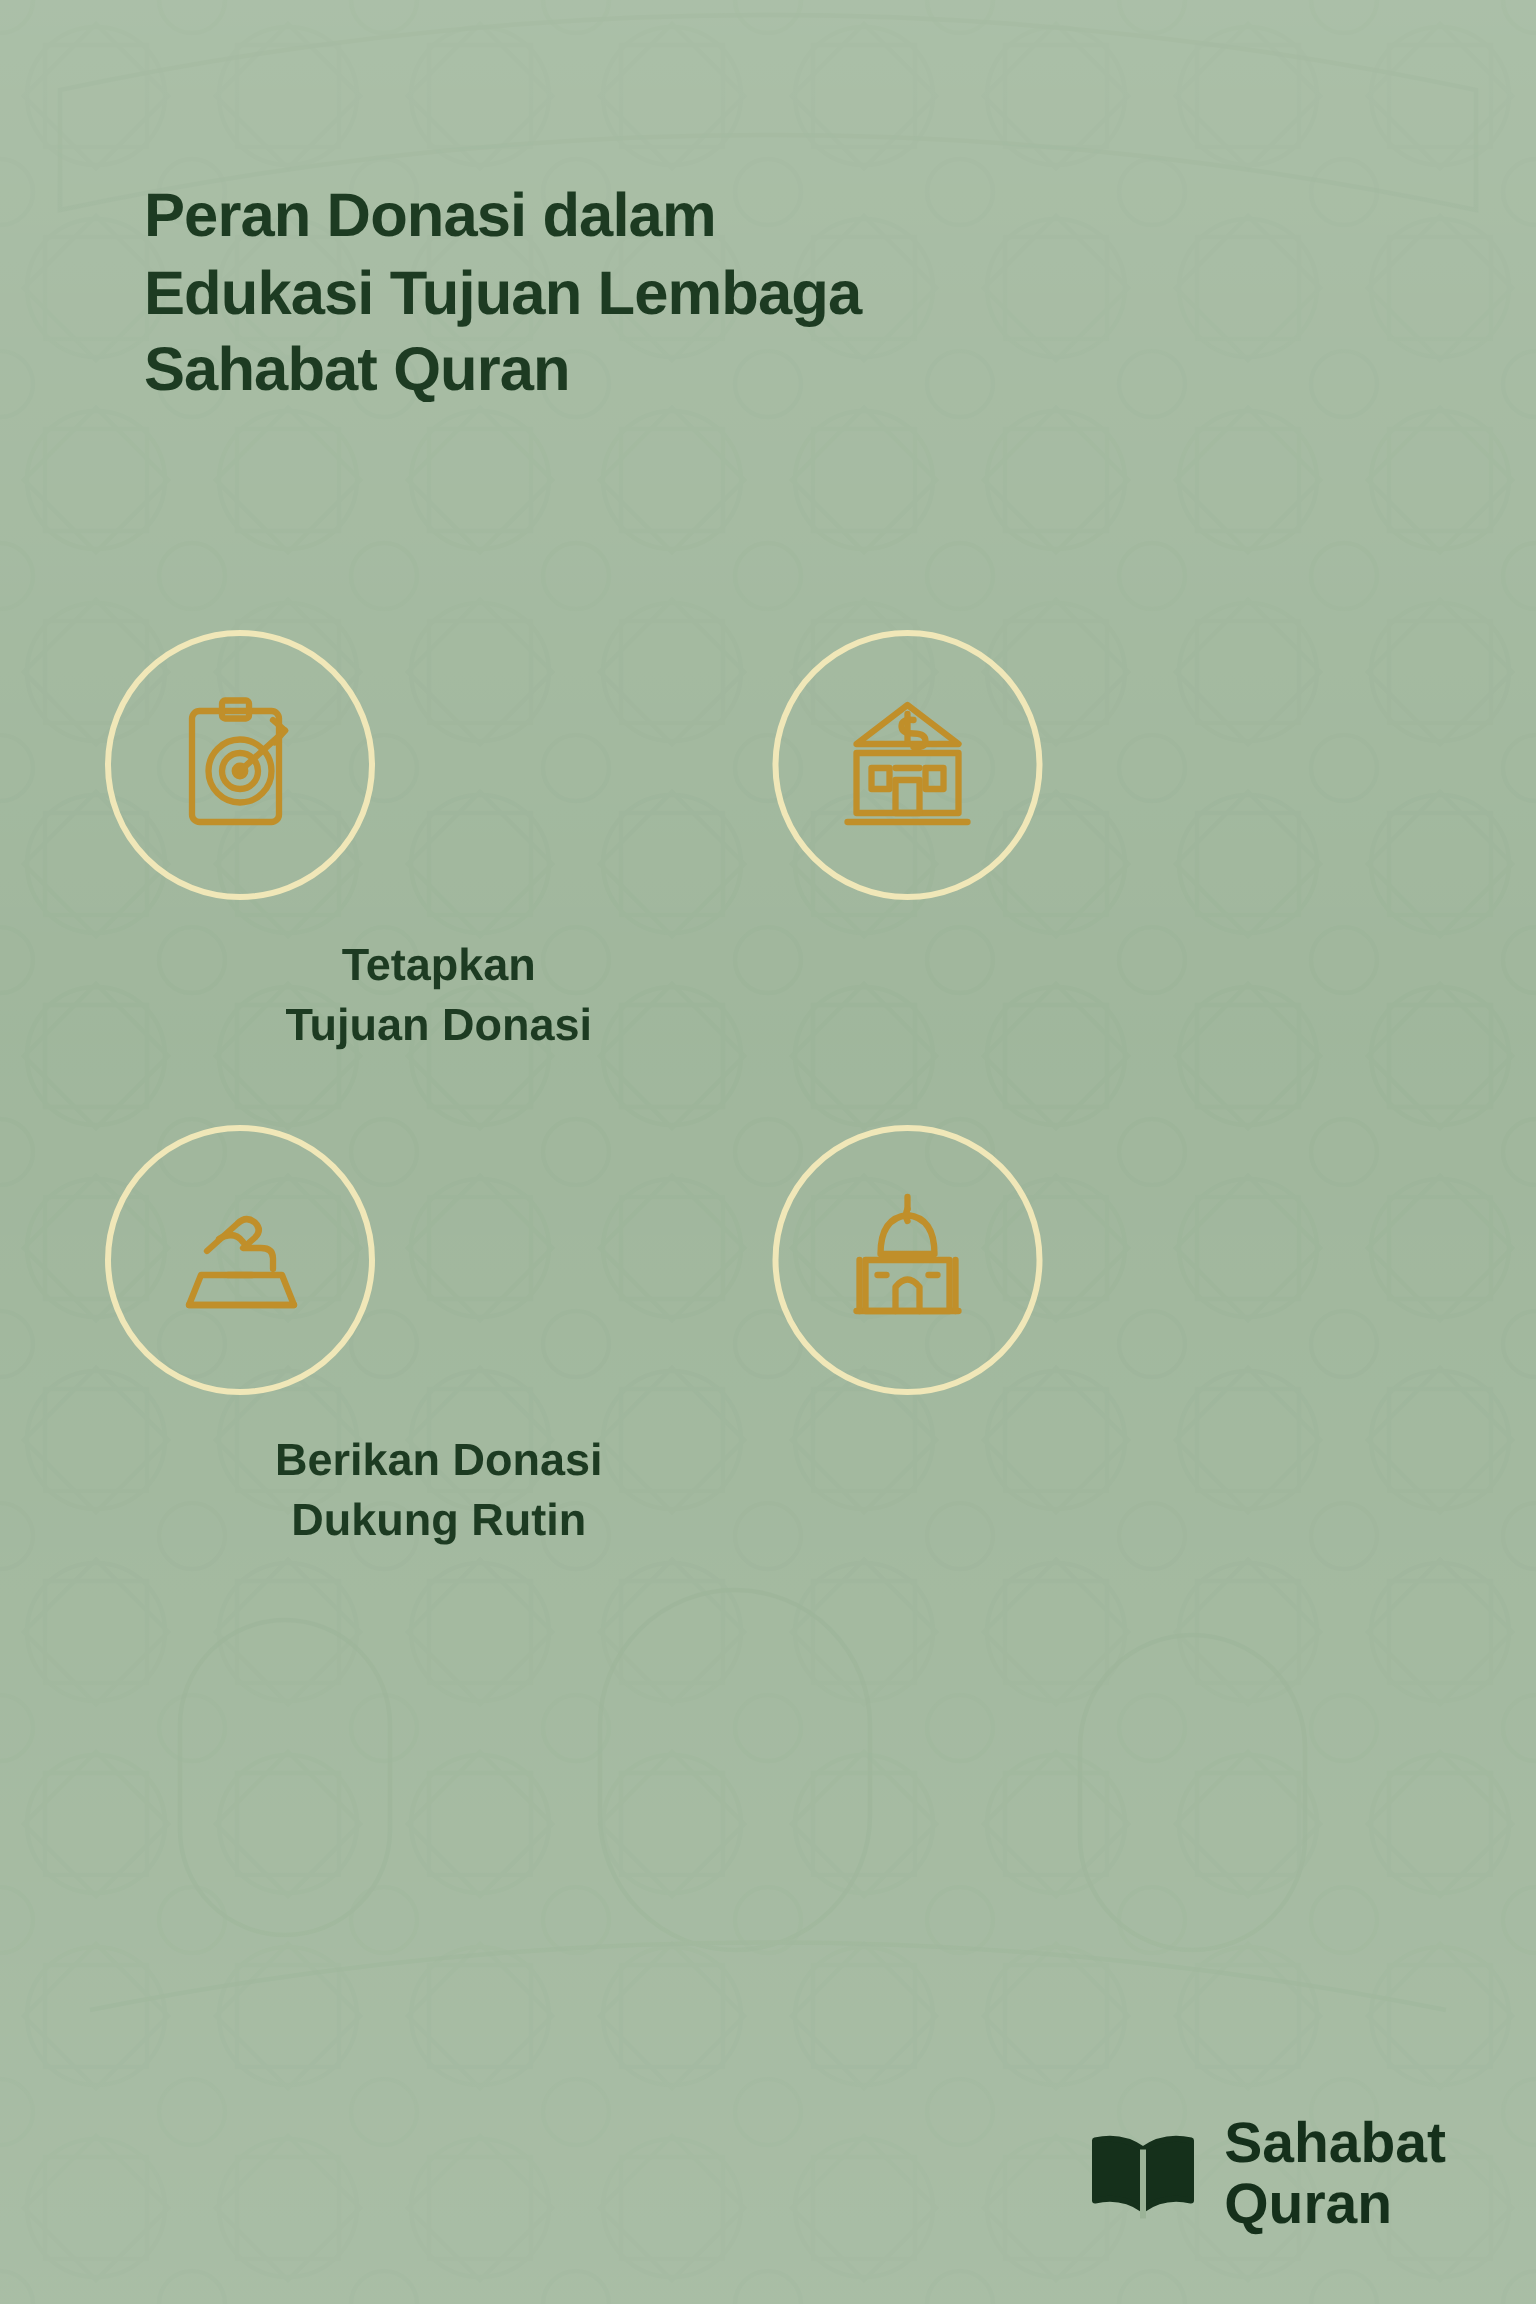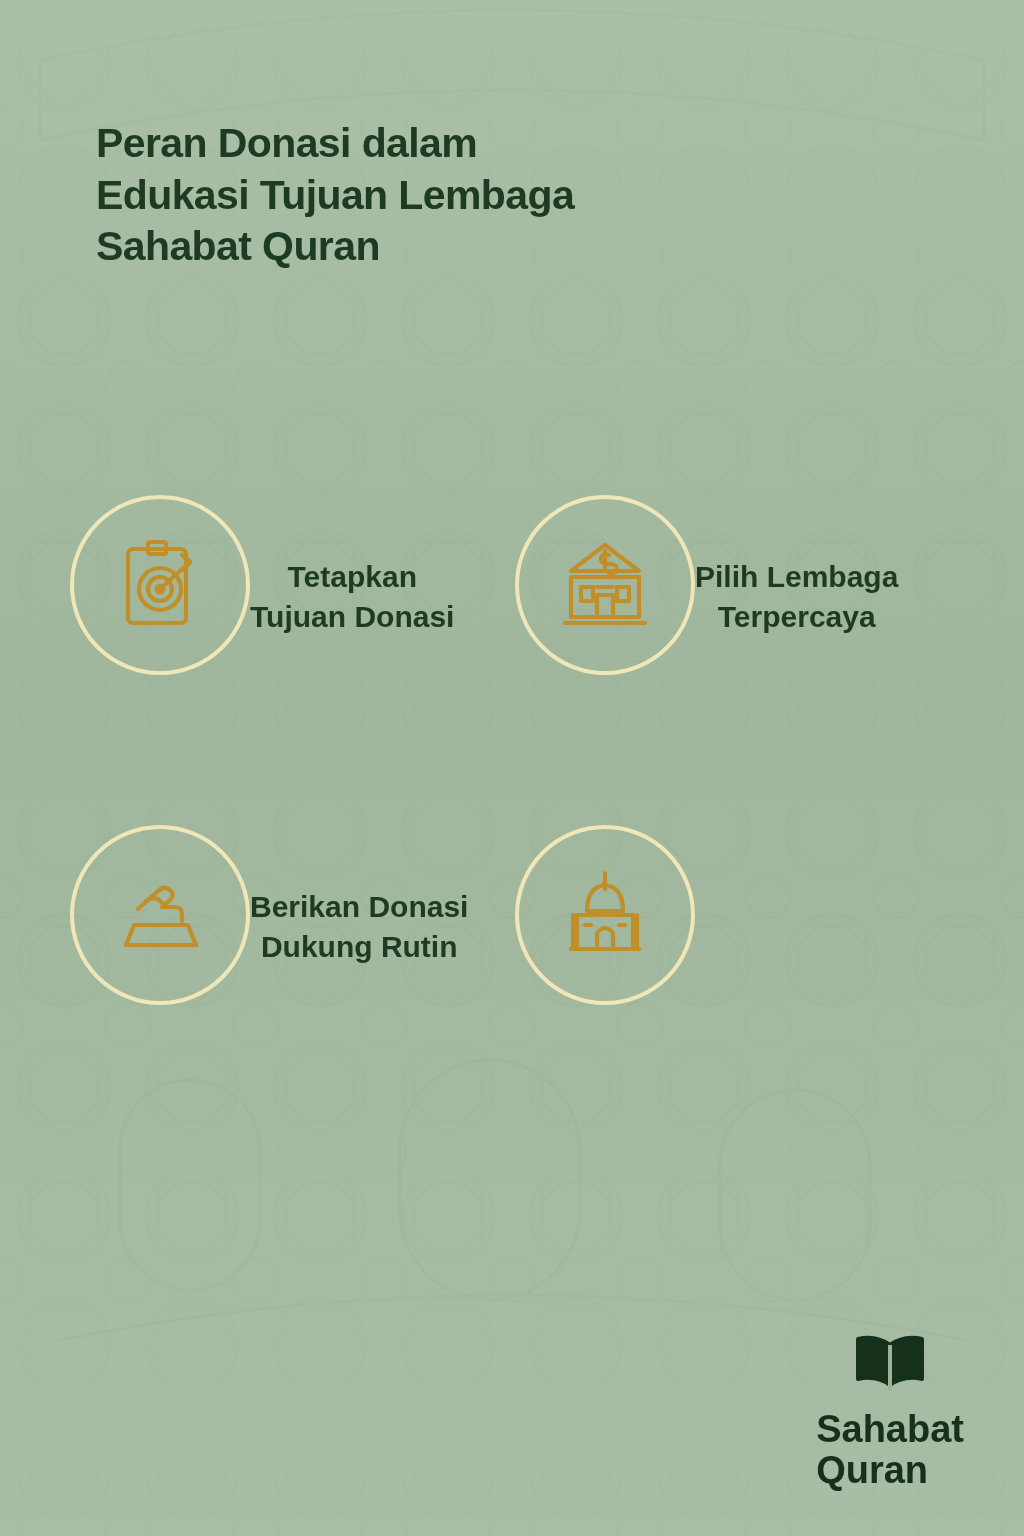--- a/index.html
+++ b/index.html
@@ -43,21 +43,21 @@
   .grid{
     position:absolute;
     top:420px; left:70px;
     width:890px;
     display:grid;
     grid-template-columns:1fr 1fr;
     grid-template-rows:repeat(3, 330px);
   }
   .step{
     display:flex;
-    align-items:center;
+    flex-direction:column;
   }
   .circle{
     width:180px; height:180px;
     border-radius:50%;
     border:4px solid #f0e7b8;
     display:flex;
     align-items:center;
     justify-content:center;
   }
   .icon svg{ display:block; }
@@ -71,21 +71,20 @@
     white-space:pre-line;
   }
 
   
   .footer{
     position:absolute;
     right:60px; bottom:46px;
     display:flex;
     align-items:center;
     gap:16px;
-    flex-direction:column;
   }
   .brand-text{
     color:#15301b;
     font-size:38px;
     font-weight:bold;
     line-height:1.06;
     white-space:pre-line;
   }
 </style>
 </head>
@@ -159,22 +158,20 @@
             <path d="M52 18 v18"></path>
             <rect x="18" y="44" width="68" height="40"></rect>
             <rect x="28" y="54" width="12" height="14"></rect>
             <rect x="64" y="54" width="12" height="14"></rect>
             <rect x="44" y="62" width="16" height="22"></rect>
             <path d="M44 54 h16"></path>
             <path d="M12 90 h80"></path>
           </svg>
         </span>
       </div>
-      <div class="label">Pilih Lembaga
-Terpercaya</div>
     </div>
 
     <div class="step">
       <div class="circle">
         <span class="icon">
           <svg width="104" height="104" viewBox="0 0 104 104" fill="none" stroke="#c08f2a" stroke-width="4.2" stroke-linecap="round" stroke-linejoin="round">
             <path d="M30 46 L50 28 q6 -6 12 -1 q5 5 0 10 l-8 7 h12 q8 0 8 7 v7"></path>
             <path d="M38 38 q10 -6 16 2"></path>
             <path d="M26 62 h54 l8 20 H18 Z"></path>
             <path d="M44 62 h16"></path>

